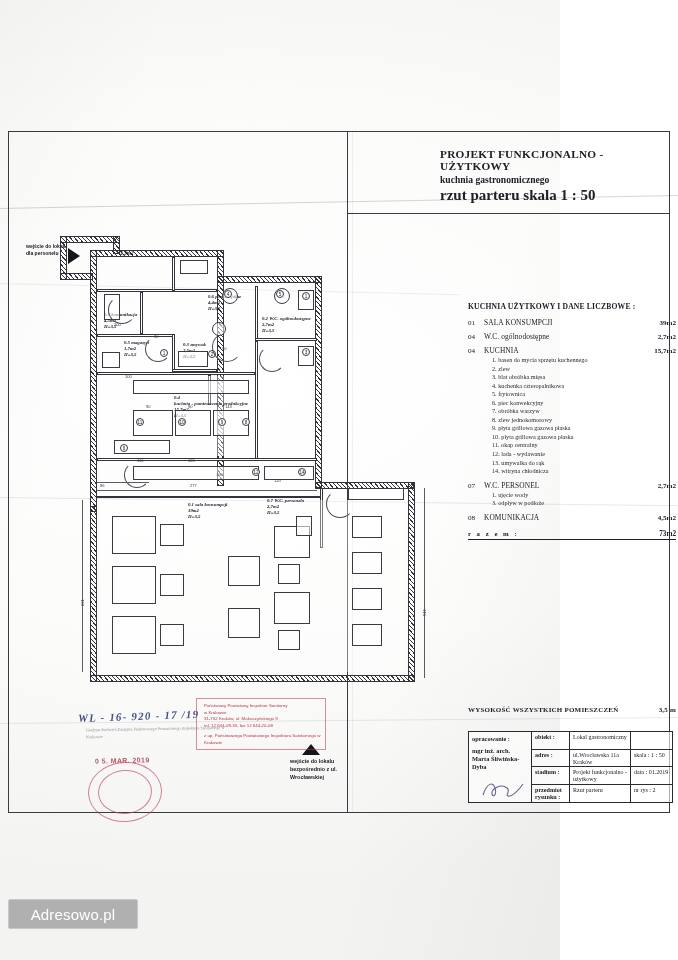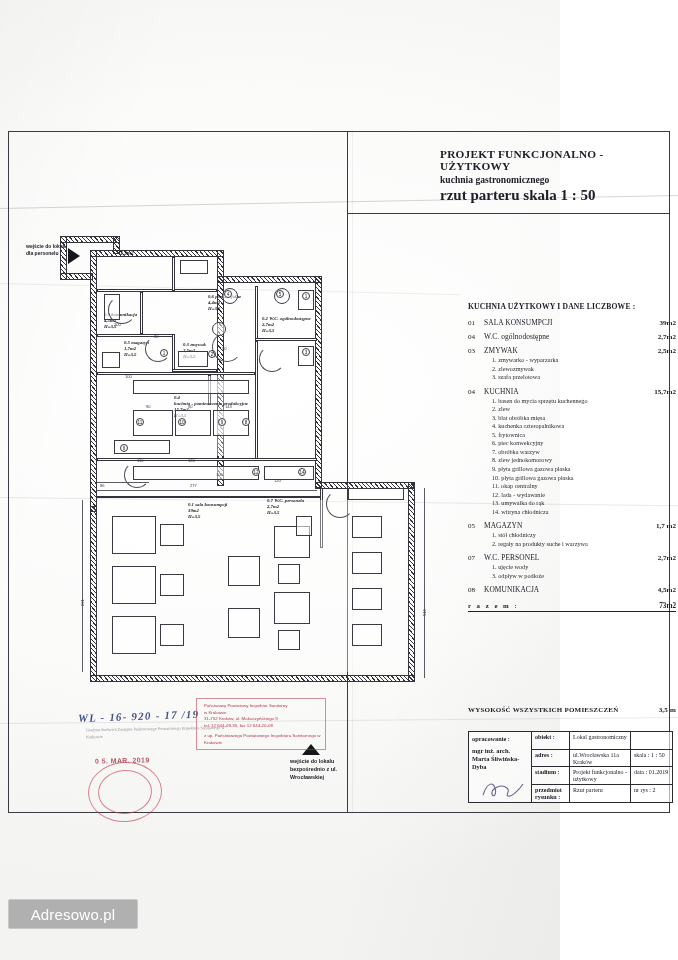--- a/index.html
+++ b/index.html
@@ -246,32 +246,20 @@
             <span class="prog-no">01</span>
             <span class="prog-name">SALA KONSUMPCJI</span>
             <span class="prog-area">39m2</span>
           </div>
         </div>
         <div class="prog-item">
           <div class="prog-head">
             <span class="prog-no">04</span>
             <span class="prog-name">W.C. ogólnodostępne</span>
             <span class="prog-area">2,7m2</span>
-          </div>
-        </div>
-        <div class="prog-item">
-          <div class="prog-head">
-            <span class="prog-no">03</span>
-            <span class="prog-name">ZMYWAK</span>
-            <span class="prog-area">2,5m2</span>
-          </div>
-          <div class="prog-subs">
-            <div class="prog-sub">1. zmywarko - wyparzarka</div>
-            <div class="prog-sub">2. zlewozmywak</div>
-            <div class="prog-sub">3. szafa przelotowa</div>
           </div>
         </div>
         <div class="prog-item">
           <div class="prog-head">
             <span class="prog-no">04</span>
             <span class="prog-name">KUCHNIA</span>
             <span class="prog-area">15,7m2</span>
           </div>
           <div class="prog-subs">
             <div class="prog-sub">1. basen do mycia sprzętu kuchennego</div>
@@ -281,31 +269,20 @@
             <div class="prog-sub">5. frytownica</div>
             <div class="prog-sub">6. piec konwekcyjny</div>
             <div class="prog-sub">7. obróbka warzyw</div>
             <div class="prog-sub">8. zlew jednokomorowy</div>
             <div class="prog-sub">9. płyta grillowa gazowa płaska</div>
             <div class="prog-sub">10. płyta grillowa gazowa płaska</div>
             <div class="prog-sub">11. okap centralny</div>
             <div class="prog-sub">12. lada - wydawanie</div>
             <div class="prog-sub">13. umywalka do rąk</div>
             <div class="prog-sub">14. witryna chłodnicza</div>
-          </div>
-        </div>
-        <div class="prog-item">
-          <div class="prog-head">
-            <span class="prog-no">05</span>
-            <span class="prog-name">MAGAZYN</span>
-            <span class="prog-area">1,7 m2</span>
-          </div>
-          <div class="prog-subs">
-            <div class="prog-sub">1. stół chłodniczy</div>
-            <div class="prog-sub">2. regały na produkty suche i warzywa</div>
           </div>
         </div>
         <div class="prog-item">
           <div class="prog-head">
             <span class="prog-no">07</span>
             <span class="prog-name">W.C. PERSONEL</span>
             <span class="prog-area">2,7m2</span>
           </div>
           <div class="prog-subs">
             <div class="prog-sub">1. ujęcie wody</div>

